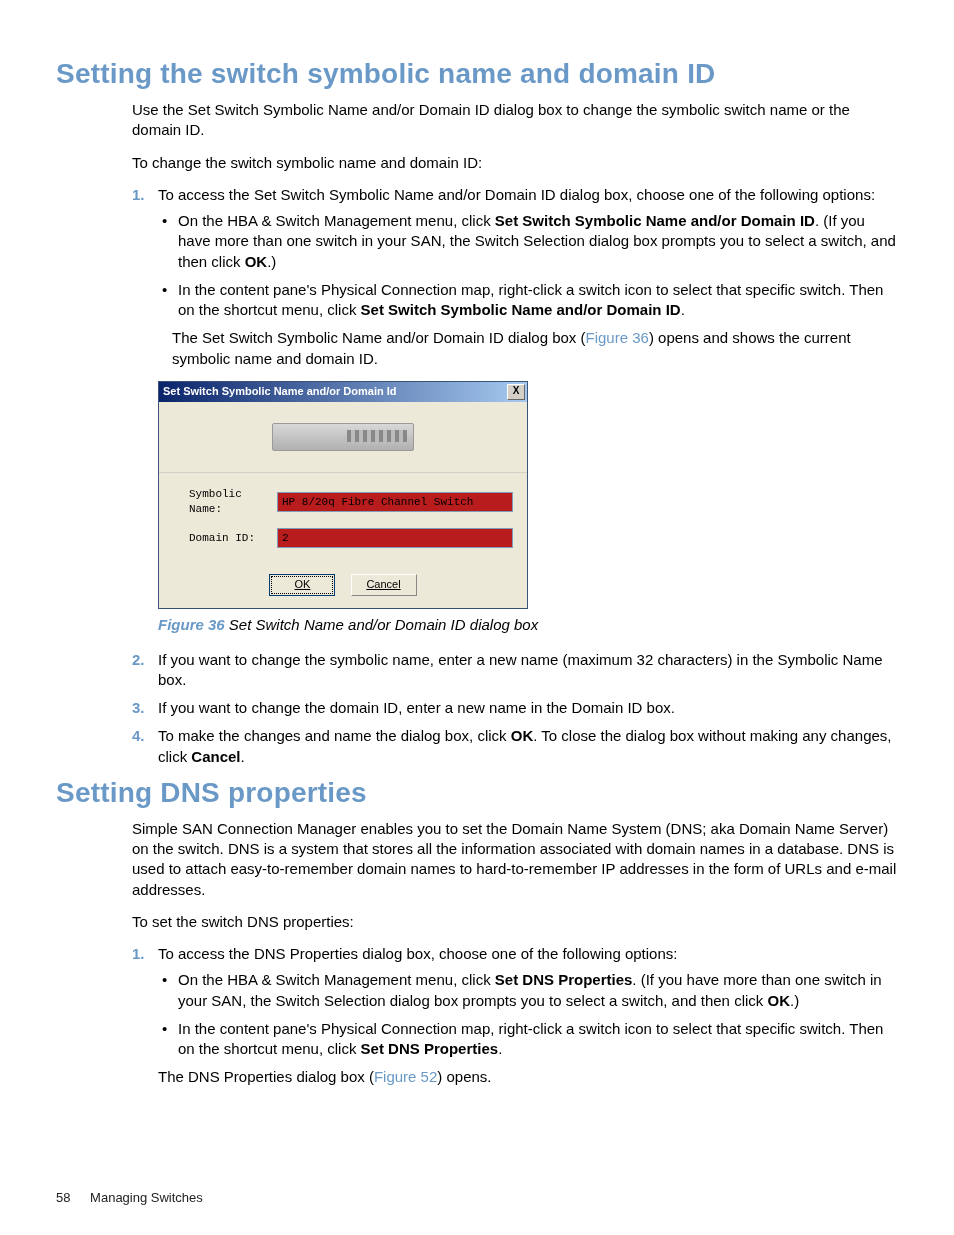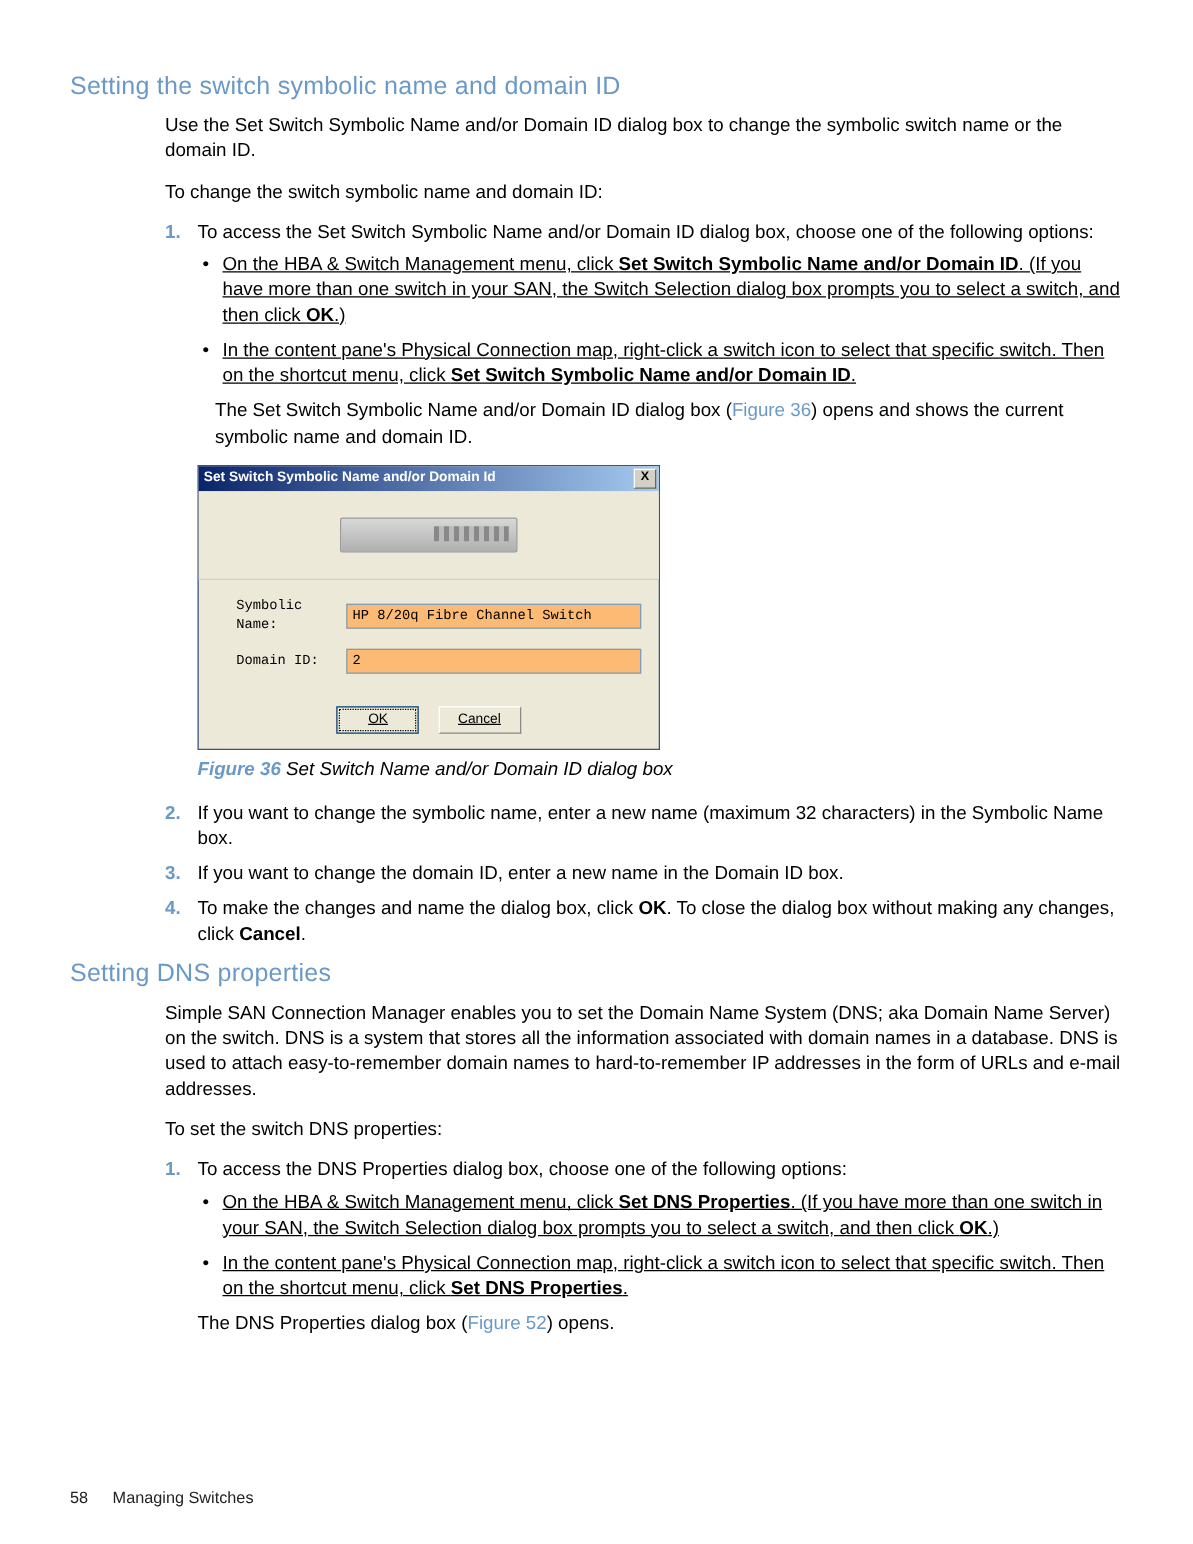--- a/index.html
+++ b/index.html
@@ -13,22 +13,22 @@
     width: 954px;
     height: 1235px;
     position: relative;
     box-sizing: border-box;
   }
   .page {
     padding: 58px 56px 0 56px;
   }
   h2.section {
     font-family: "Arial Narrow", Arial, sans-serif;
-    font-weight: 400;
-    font-size: 20px;
+    font-weight: 700;
+    font-size: 28px;
     color: #6a99c7;
     margin: 0 0 10px 0;
     letter-spacing: 0.2px;
   }
   .body-indent {
     margin-left: 76px;
   }
   p {
     margin: 6px 0 12px 0;
     line-height: 1.35;
@@ -54,21 +54,20 @@
   ul.bullets {
     list-style: none;
     margin: 6px 0 6px 0;
     padding: 0;
   }
   ul.bullets > li {
     position: relative;
     padding-left: 20px;
     margin-bottom: 8px;
     line-height: 1.35;
-    text-decoration: underline;
   }
   ul.bullets > li::before {
     content: "•";
     position: absolute;
     left: 4px;
     top: 0;
   }
   .sub-indent {
     margin-left: 26px;
   }
@@ -163,21 +162,21 @@
     margin-bottom: 12px;
   }
   .dlg-row .lbl {
     width: 88px;
     color: #000;
   }
   .dlg-row .inp {
     flex: 1;
     height: 18px;
     border: 1px solid #7f9db9;
-    background: #fdba74;
+    background: #b91c1c;
     padding: 0 4px;
     line-height: 18px;
     font-size: 11px;
   }
   .dlg-btns {
     text-align: center;
     padding: 8px 0 12px 0;
   }
   .dlg-btn {
     display: inline-block;

